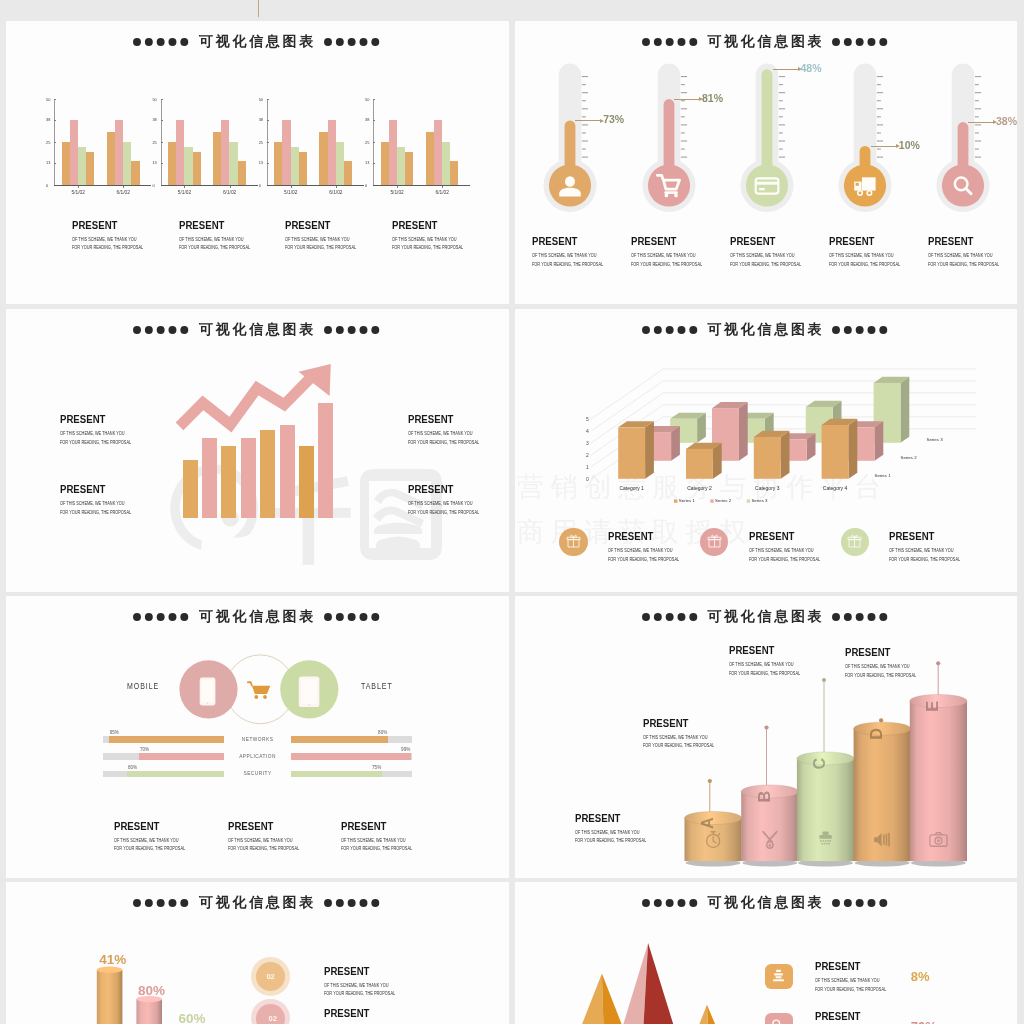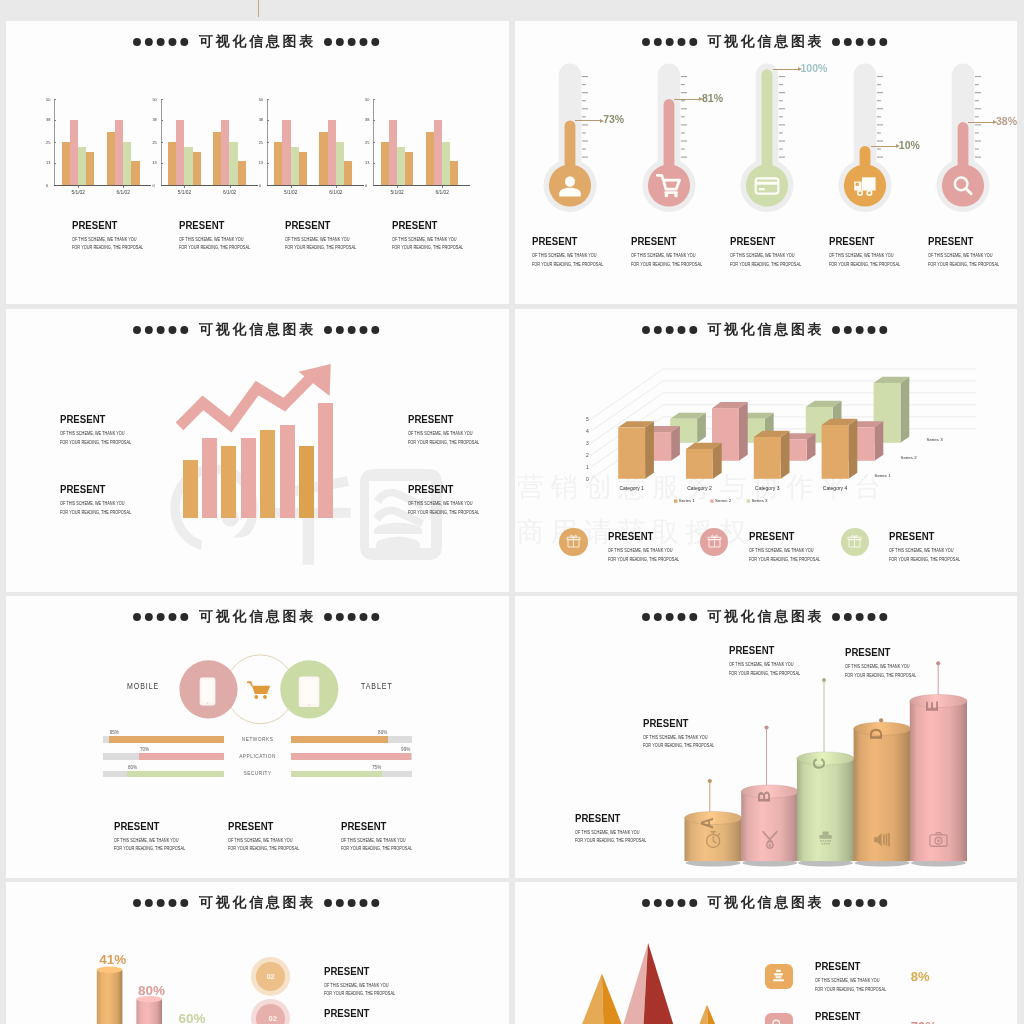--- a/index.html
+++ b/index.html
@@ -249,21 +249,21 @@
           <rect x="38.9" y="135.6" width="6.2" height="1.0" fill="#9a9a9a"></rect>
           <g transform="translate(14.04,152.04) scale(1.08)" fill="#fffdf8">
             <rect x="1.5" y="5.0" width="21" height="14" rx="2.3" fill="none" stroke="#fffdf8" stroke-width="2"></rect>
             <rect x="1.5" y="8.0" width="21" height="2.8"></rect>
             <rect x="4.6" y="13.8" width="5.4" height="2.1" rx="0.6"></rect>
           </g>
         </svg>
 </div>
 <div style="position:absolute;left:257.5px;top:48.3px;width:25.5px;height:0.9px;background:#b89a72;"></div>
 <div style="position:absolute;left:282.5px;top:46.4px;width:0;height:0;border-left:4.0px solid #b89a72;border-top:2.4px solid transparent;border-bottom:2.4px solid transparent;"></div>
-<div class="pct" style="left:285.5px;top:41px;font-size:10.5px;color:#9fc4c8;">100%</div>
+<div class="pct" style="left:285.5px;top:41px;font-size:10.5px;color:#9fc4c8;">48%</div>
 <div style="position:absolute;left:323.3px;top:0px;width:80px;height:200px;">
 <svg width="80" height="200" viewBox="0 0 80 200">
           <circle cx="27" cy="164.5" r="26.5" fill="#ededed"></circle>
           <rect x="15.7" y="42.6" width="22.6" height="122" rx="11.3" fill="#ededed"></rect>
           <rect x="21.6" y="124.98" width="10.8" height="43.52" rx="5.4" fill="#e5a64f"></rect>
           <circle cx="27" cy="164.5" r="21.1" fill="#e5a64f"></circle>
           <rect x="38.9" y="55.1" width="6.2" height="1.0" fill="#9a9a9a"></rect>
           <rect x="38.9" y="63.15" width="4" height="1.0" fill="#9a9a9a"></rect>
           <rect x="38.9" y="71.2" width="6.2" height="1.0" fill="#9a9a9a"></rect>
           <rect x="38.9" y="79.25" width="4" height="1.0" fill="#9a9a9a"></rect>

